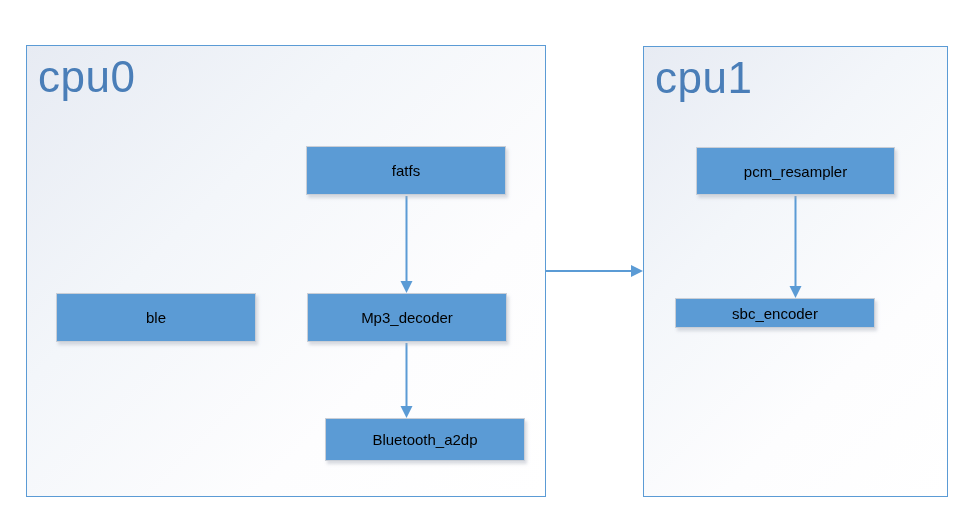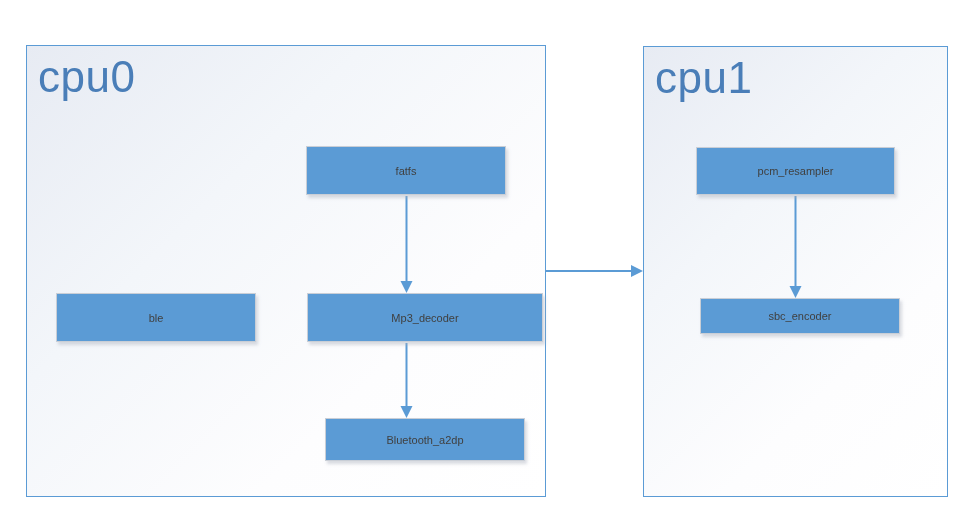--- a/index.html
+++ b/index.html
@@ -43,30 +43,30 @@
   .edges polygon { fill: #5b9bd5; stroke: none; }
   .node {
     position: absolute;
     background: #5b9bd5;
     border: 1px solid #c9ced6;
     box-shadow: 2px 3px 3px rgba(170, 178, 190, 0.45);
     box-sizing: border-box;
     display: flex;
     align-items: center;
     justify-content: center;
-    color: #404040;
-    font-size: 11px;
+    color: #000000;
+    font-size: 15px;
     z-index: 3;
   }
   .node-fatfs          { left: 306px; top: 146px; width: 200px; height: 49px; }
   .node-ble            { left: 56px;  top: 293px; width: 200px; height: 49px; text-align: right; }
-  .node-mp3_decoder    { left: 307px; top: 293px; width: 236px; height: 49px; }
+  .node-mp3_decoder    { left: 307px; top: 293px; width: 200px; height: 49px; }
   .node-bluetooth_a2dp { left: 307px; top: 418px; width: 200px; height: 43px; margin-left: 18px; }
   .node-pcm_resampler  { left: 696px; top: 147px; width: 199px; height: 48px; }
-  .node-sbc_encoder    { left: 700px; top: 298px; width: 200px; height: 36px; }
+  .node-sbc_encoder    { left: 675px; top: 298px; width: 200px; height: 30px; }
 </style>
 </head>
 <body>
 
 <div class="canvas">
 
   <div class="container container-cpu0">
     <div class="container-title">cpu0</div>
   </div>
 

